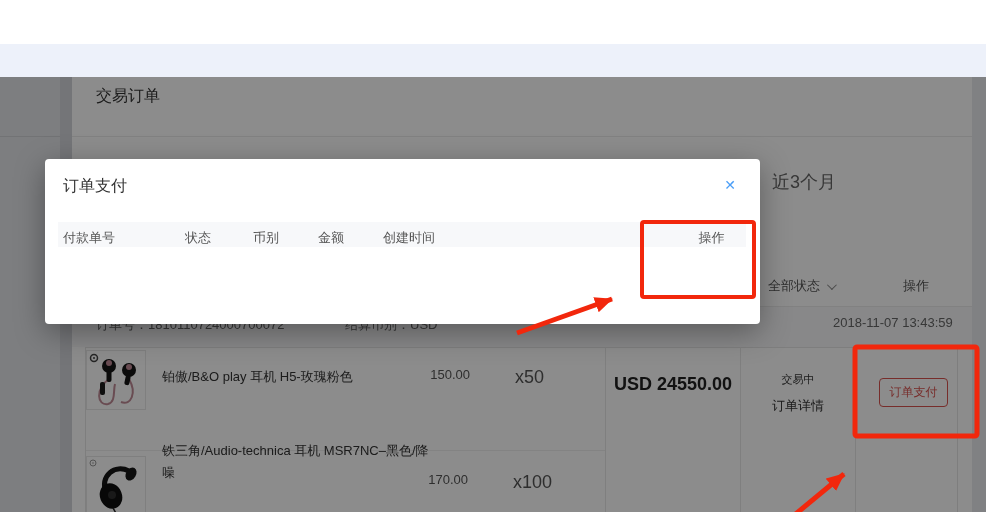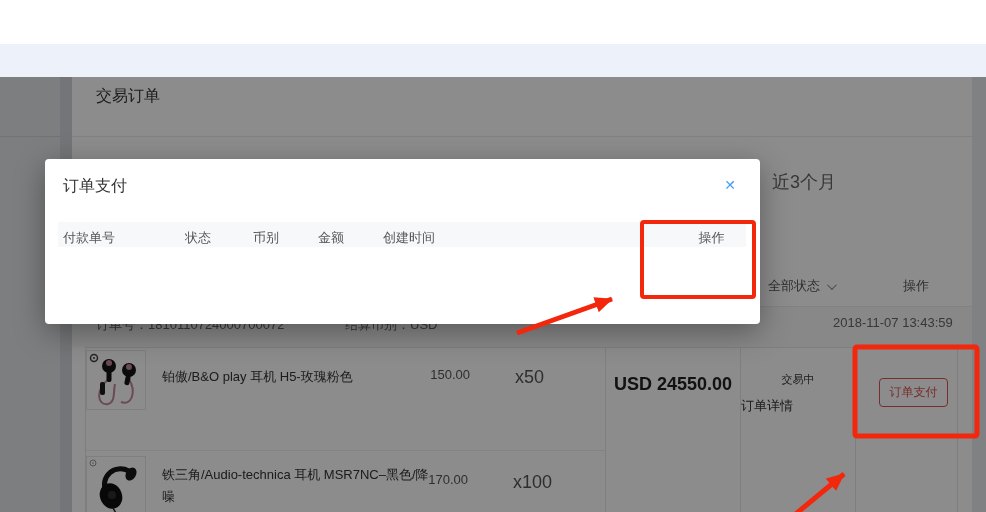--- a/index.html
+++ b/index.html
@@ -37,31 +37,31 @@
   .order-box { position:absolute; left:85px; top:303px; width:873px; height:186px; border:1px solid #e6e6e6; background:#fff; }
   .vline { position:absolute; top:303px; width:1px; height:186px; background:#e8e8e8; }
   .vl-1 { left:605px; } .vl-2 { left:740px; } .vl-3 { left:855px; }
   .hline-products { position:absolute; left:86px; top:406px; width:519px; height:1px; background:#efefef; }
 
   .prod-img { position:absolute; width:60px; height:60px; border:1px solid #e8e8e8; background:#fff; }
   .pi-1 { left:86px; top:306px; }
   .pi-2 { left:86px; top:412px; }
   .prod-name { position:absolute; left:162px; width:268px; font-size:13px; color:#333; line-height:22px; }
   .pn-1 { top:322px; }
-  .pn-2 { top:420px; }
+  .pn-2 { top:396px; }
   .prod-price { position:absolute; width:60px; text-align:right; font-size:13px; color:#555; }
   .pp-1 { left:410px; top:323px; }
   .pp-2 { left:408px; top:428px; }
   .prod-qty { position:absolute; font-size:18px; color:#555; }
   .pq-1 { left:515px; top:323px; }
   .pq-2 { left:513px; top:428px; }
 
   .order-total { position:absolute; left:606px; top:330px; width:134px; text-align:center; font-size:18px; font-weight:bold; color:#222; }
   .order-status { position:absolute; left:741px; top:328px; width:114px; text-align:center; font-size:11px; color:#333; }
-  .order-detail-link { position:absolute; left:741px; top:353px; width:114px; font-size:13px; color:#333; cursor:pointer; }
+  .order-detail-link { position:absolute; left:741px; top:353px; width:114px; text-align:center; font-size:13px; color:#333; cursor:pointer; }
   .pay-btn { position:absolute; left:879px; top:334px; width:69px; height:29px; border:1px solid #d9534f; border-radius:4px; background:transparent; color:#d9534f; font-size:12px; text-align:center; line-height:27px; cursor:pointer; }
 
   
   .overlay { position:absolute; left:0; top:33px; width:986px; height:479px; background:rgba(0,0,0,0.45); }
 
   
   .modal { position:absolute; left:45px; top:115px; width:715px; height:165px; background:#fff; border-radius:4px; box-shadow:0 8px 30px rgba(0,0,0,0.35); }
   .modal-title { position:absolute; left:18px; top:17px; font-size:16px; color:#333; }
   .modal-close { position:absolute; right:24px; top:19px; font-size:14px; color:#4a9ef7; cursor:pointer; line-height:1; }
   .mtable { position:absolute; left:13px; top:63px; width:688px; }

